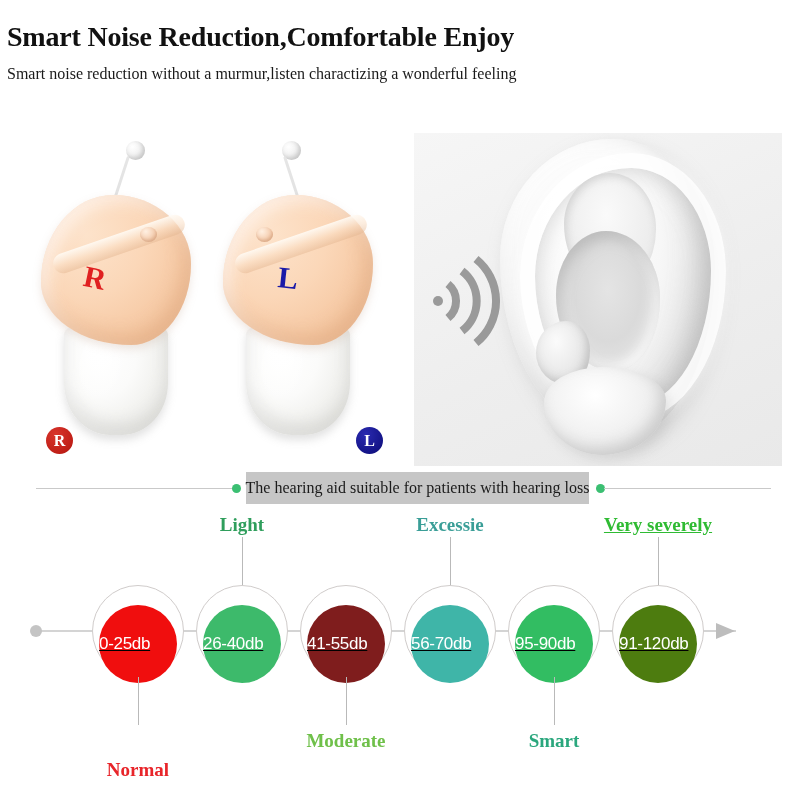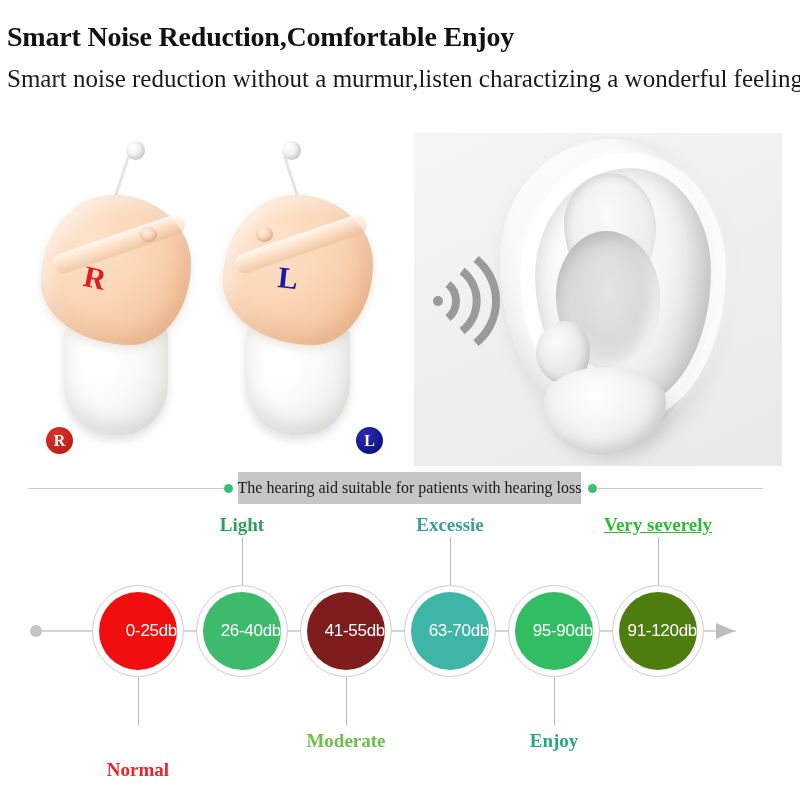--- a/index.html
+++ b/index.html
@@ -27,21 +27,21 @@
     font-size: 28px;
     font-weight: bold;
     color: #111111;
     letter-spacing: -0.2px;
     line-height: 1.1;
     margin: 0;
     white-space: nowrap;
   }
   #sub-title {
     font-family: "Liberation Serif", serif;
-    font-size: 25px;
+    font-size: 16px;
     font-weight: normal;
     color: #1a1a1a;
     margin: 0;
     padding-top: 12px;
     white-space: nowrap;
   }
 
   
   #photo-row {
     position: absolute;
@@ -285,21 +285,21 @@
     position: absolute;
     left: 14px;
     top: 118px;
     width: 80px;
     height: 100px;
   }
 
   
   #caption-strip {
     position: absolute;
-    left: 8px;
+    left: 16px;
     top: 470px;
     width: 640px;
     height: 36px;
   }
   .cap-rule {
     position: absolute;
     top: 18px;
     height: 1px;
     background: #c9c9c9;
   }
@@ -380,27 +380,28 @@
     position: absolute;
     inset: 0;
     border-radius: 50%;
     border: 1px solid #d0cccb;
     background: #ffffff;
     box-sizing: border-box;
   }
   .node-disc {
     position: absolute;
     left: 7px;
-    top: 7px;
+    top: 20px;
     width: 78px;
     height: 78px;
     border-radius: 50%;
     display: flex;
     align-items: center;
-    justify-content: flex-end;
+    justify-content: flex-start;
+    text-decoration: underline;
   }
   .node-value {
     font-family: "Liberation Sans", sans-serif;
     font-size: 17px;
     font-weight: 500;
     color: #ffffff;
     white-space: nowrap;
     letter-spacing: -0.3px;
   }
 
@@ -522,32 +523,32 @@
       <div class="node-outer"></div>
       <div class="node-disc" style="background: #7f1d1d;">
         <span class="node-value">41-55db</span>
       </div>
       <div class="node-stem stem-down"></div>
       <div class="node-label label-down" style="color: rgb(111, 192, 74);">Moderate</div>
     </div>
     <div class="scale-node" style="left: 450px;">
       <div class="node-outer"></div>
       <div class="node-disc" style="background: rgb(63, 181, 168);">
-        <span class="node-value">63-70db</span>
+        <span class="node-value">56-70db</span>
       </div>
       <div class="node-stem stem-up"></div>
       <div class="node-label label-up" style="color: rgb(58, 158, 151);">Excessie</div>
     </div>
     <div class="scale-node" style="left: 554px;">
       <div class="node-outer"></div>
       <div class="node-disc" style="background: rgb(50, 189, 98);">
         <span class="node-value">95-90db</span>
       </div>
       <div class="node-stem stem-down"></div>
-      <div class="node-label label-down" style="color: rgb(42, 167, 125);">Enjoy</div>
+      <div class="node-label label-down" style="color: rgb(42, 167, 125);">Smart</div>
     </div>
     <div class="scale-node" style="left: 658px;">
       <div class="node-outer"></div>
       <div class="node-disc" style="background: #4d7c0f;">
         <span class="node-value">91-120db</span>
       </div>
       <div class="node-stem stem-up"></div>
       <div class="node-label label-up" style="color: rgb(47, 187, 51); text-decoration: underline;">Very severely</div>
     </div>
   </div>

